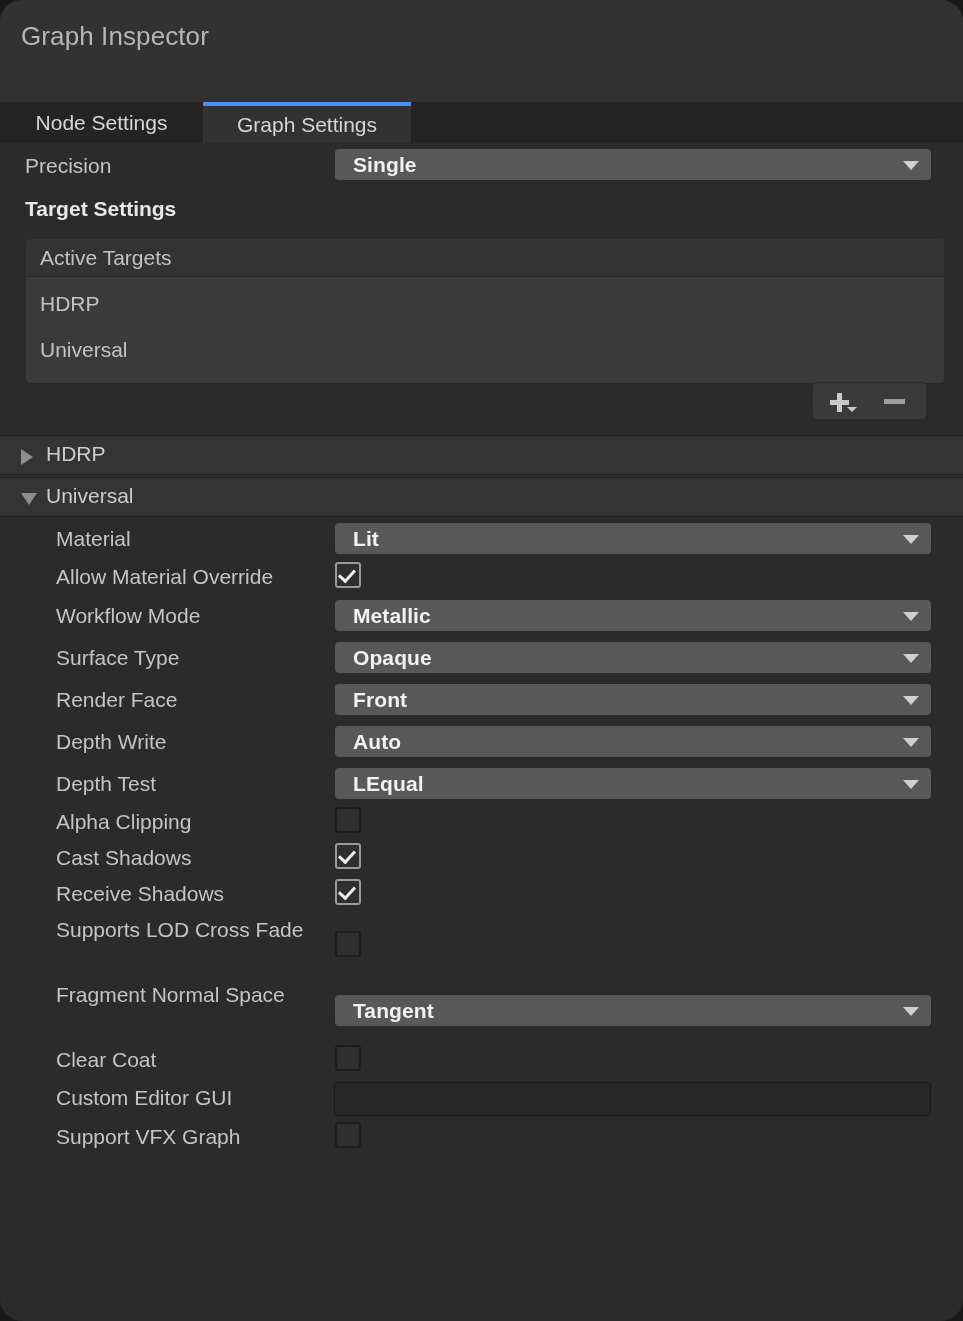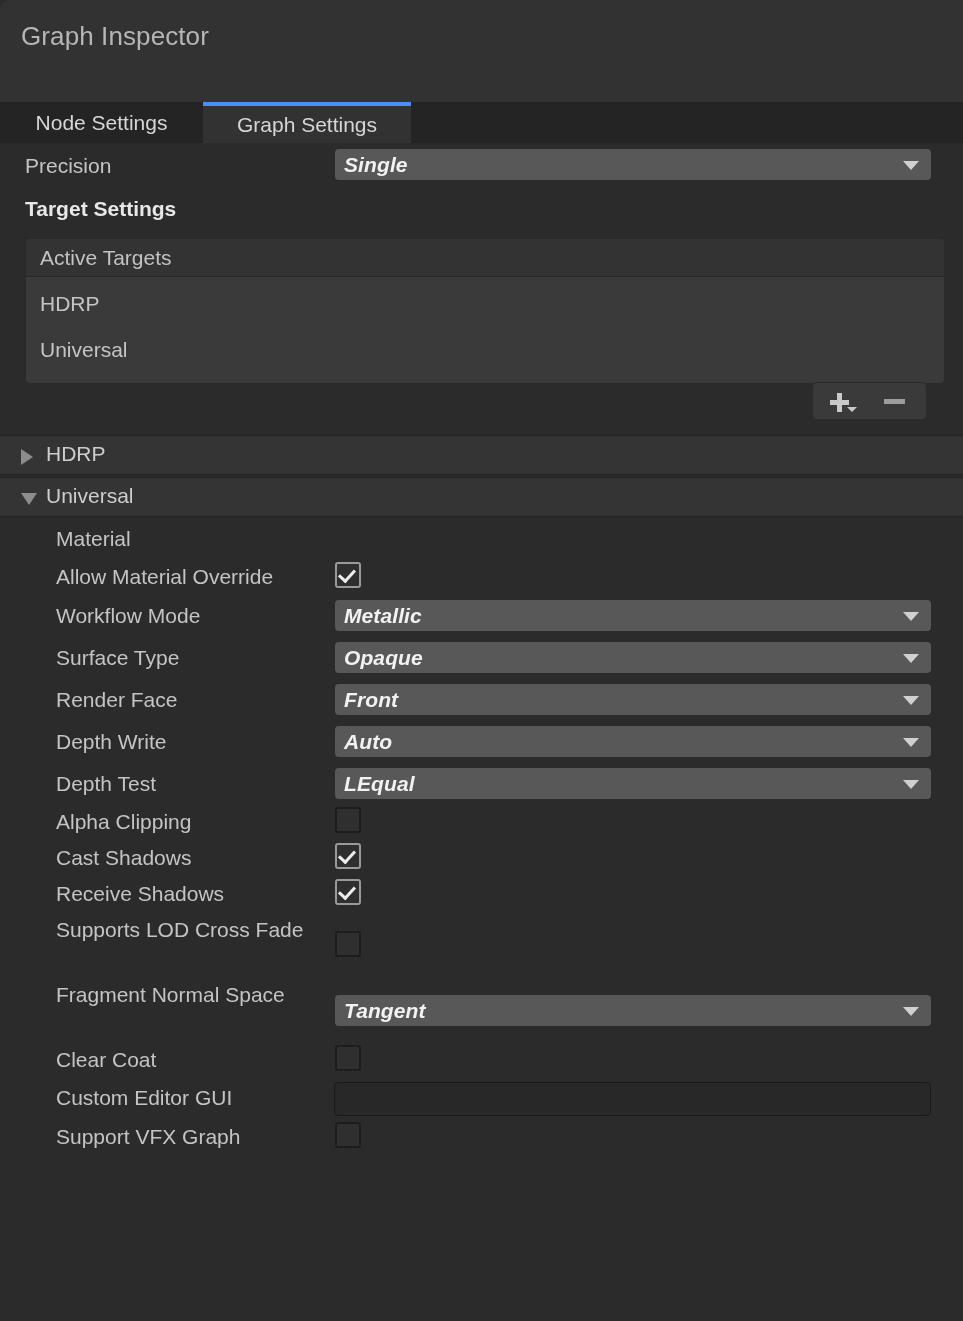--- a/index.html
+++ b/index.html
@@ -11,20 +11,21 @@
     font-family: "Liberation Sans", sans-serif;
     -webkit-font-smoothing: antialiased;
   }
   #app {
     position: relative;
     width: 963px;
     height: 1321px;
     background: #2b2b2b;
     overflow: hidden;
     box-sizing: border-box;
+    border-radius: 22px;
   }
 
   
   .titlebar {
     position: absolute;
     left: 0; top: 0;
     width: 963px;
     height: 102px;
     background: #323232;
     border-top-left-radius: 10px;
@@ -104,24 +105,23 @@
     background: #585858;
     border-radius: 4px;
     display: flex;
     align-items: center;
     cursor: default;
   }
   .popup .pv {
     font-size: 21px;
     font-weight: bold;
     color: #f2f2f2;
-    margin-left: 9px;
+    margin-left: 18px;
     white-space: nowrap;
     letter-spacing: 0.1px;
-    font-style: italic;
   }
   .popup .arrow {
     position: absolute;
     right: 12px;
     top: 50%;
     margin-top: -4px;
     width: 0; height: 0;
     border-left: 8px solid transparent;
     border-right: 8px solid transparent;
     border-top: 9px solid #d0d0d0;
@@ -343,20 +343,24 @@
     <span class="fo-label">HDRP</span>
   </div>
 
   <div class="foldout" style="top:477px;">
     <span class="tri open"></span>
     <span class="fo-label">Universal</span>
   </div>
 
   <div class="row" style="top:520px;height:40px;">
     <div class="lbl" style="left:56px;top:4px;">Material</div>
+    <div class="popup" style="left:335px;top:3px;width:596px;height:31px;">
+      <span class="pv">Lit</span>
+      <span class="arrow"></span>
+    </div>
   </div>
 
   <div class="row" style="top:560px;height:38px;">
     <div class="lbl" style="left:56px;top:2px;">Allow Material Override</div>
     <div class="cbox on" style="left:335px;top:2px;"></div>
   </div>
 
   <div class="row" style="top:598px;height:42px;">
     <div class="lbl" style="left:56px;top:3px;">Workflow Mode</div>
     <div class="popup" style="left:335px;top:2px;width:596px;height:31px;">

